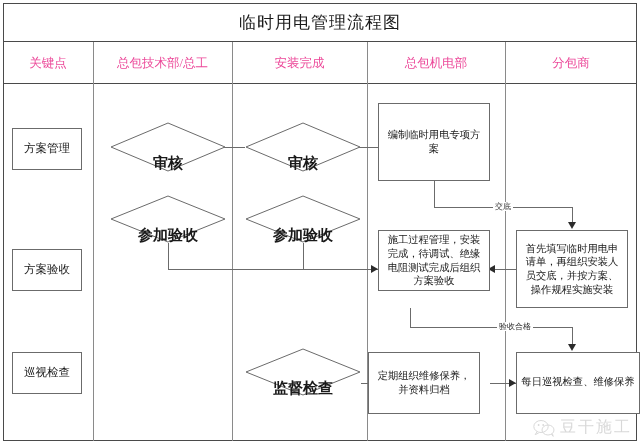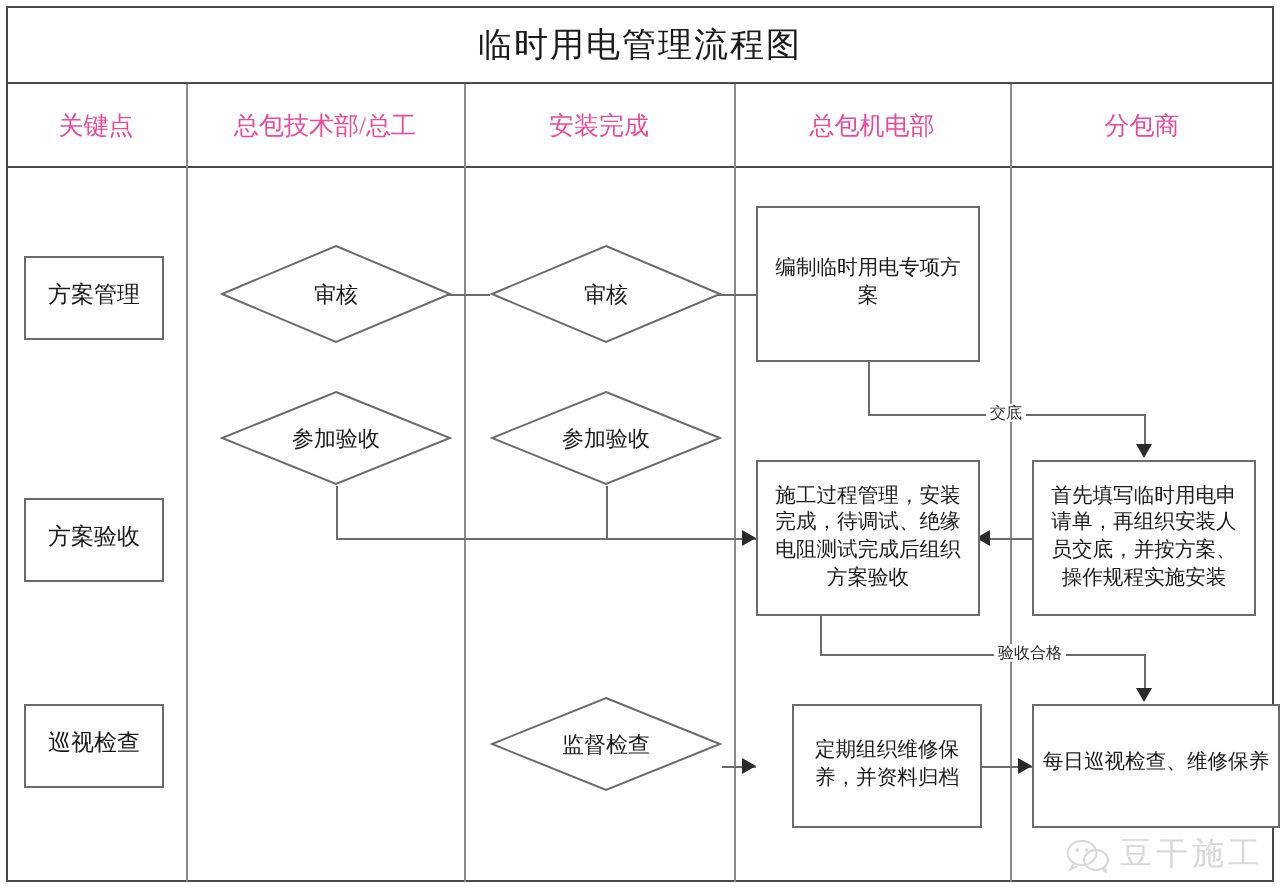--- a/index.html
+++ b/index.html
@@ -92,28 +92,29 @@
   .procbox { font-size: 10.3px; }
 
   
   .diamond {
     position: absolute;
     z-index: 4;
   }
   .diamond svg { display: block; }
   .diamond .dlabel {
     position: absolute;
-    left: 0; top: 0;
+    left: 0; top: 16px;
     width: 100%; height: 100%;
     display: flex;
     align-items: center;
     justify-content: center;
-    font-size: 11px;
+    font-size: 15px;
     color: #1a1a1a;
     white-space: nowrap;
+    font-weight: bold;
   }
 
   
   .conn {
     position: absolute;
     background: #6b6b6b;
     z-index: 2;
   }
   .conn.h { height: 1px; }
   .conn.v { width: 1px; }
@@ -214,23 +215,23 @@
 
   <div class="diamond" style="left:245px;top:348px;width:116px;height:48px;">
     <svg width="116" height="48" viewBox="0 0 116 48">
       <polygon points="58,1 115,24 58,47 1,24" fill="#ffffff" stroke="#6b6b6b" stroke-width="1"></polygon>
     </svg>
     <div class="dlabel">监督检查</div>
   </div>
 
   <div class="node procbox" style="left:378px;top:103px;width:112px;height:78px;">编制临时用电专项方案</div>
 
-  <div class="node procbox" style="left:378px;top:230px;width:112px;height:78px;">施工过程管理，安装完成，待调试、绝缘电阻测试完成后组织方案验收</div>
-
-  <div class="node procbox" style="left:396px;top:352px;width:95px;height:62px;">定期组织维修保养，并资料归档</div>
+  <div class="node procbox" style="left:378px;top:230px;width:112px;height:61px;">施工过程管理，安装完成，待调试、绝缘电阻测试完成后组织方案验收</div>
+
+  <div class="node procbox" style="left:368px;top:352px;width:112px;height:62px;">定期组织维修保养，并资料归档</div>
 
   <div class="node procbox" style="left:516px;top:230px;width:112px;height:78px;">首先填写临时用电申请单，再组织安装人员交底，并按方案、操作规程实施安装</div>
 
   <div class="node procbox" style="left:516px;top:352px;width:124px;height:62px;font-family:Liberation Mono, monospace;">每日巡视检查、维修保养</div>
 
   <div class="conn h" style="left:310px;top:147px;width:68px;"></div>
   <div class="arrow left" style="left:303px;top:143px;"></div>
 
   <div class="conn h" style="left:175px;top:147px;width:70px;"></div>
   <div class="arrow left" style="left:168px;top:143px;"></div>

